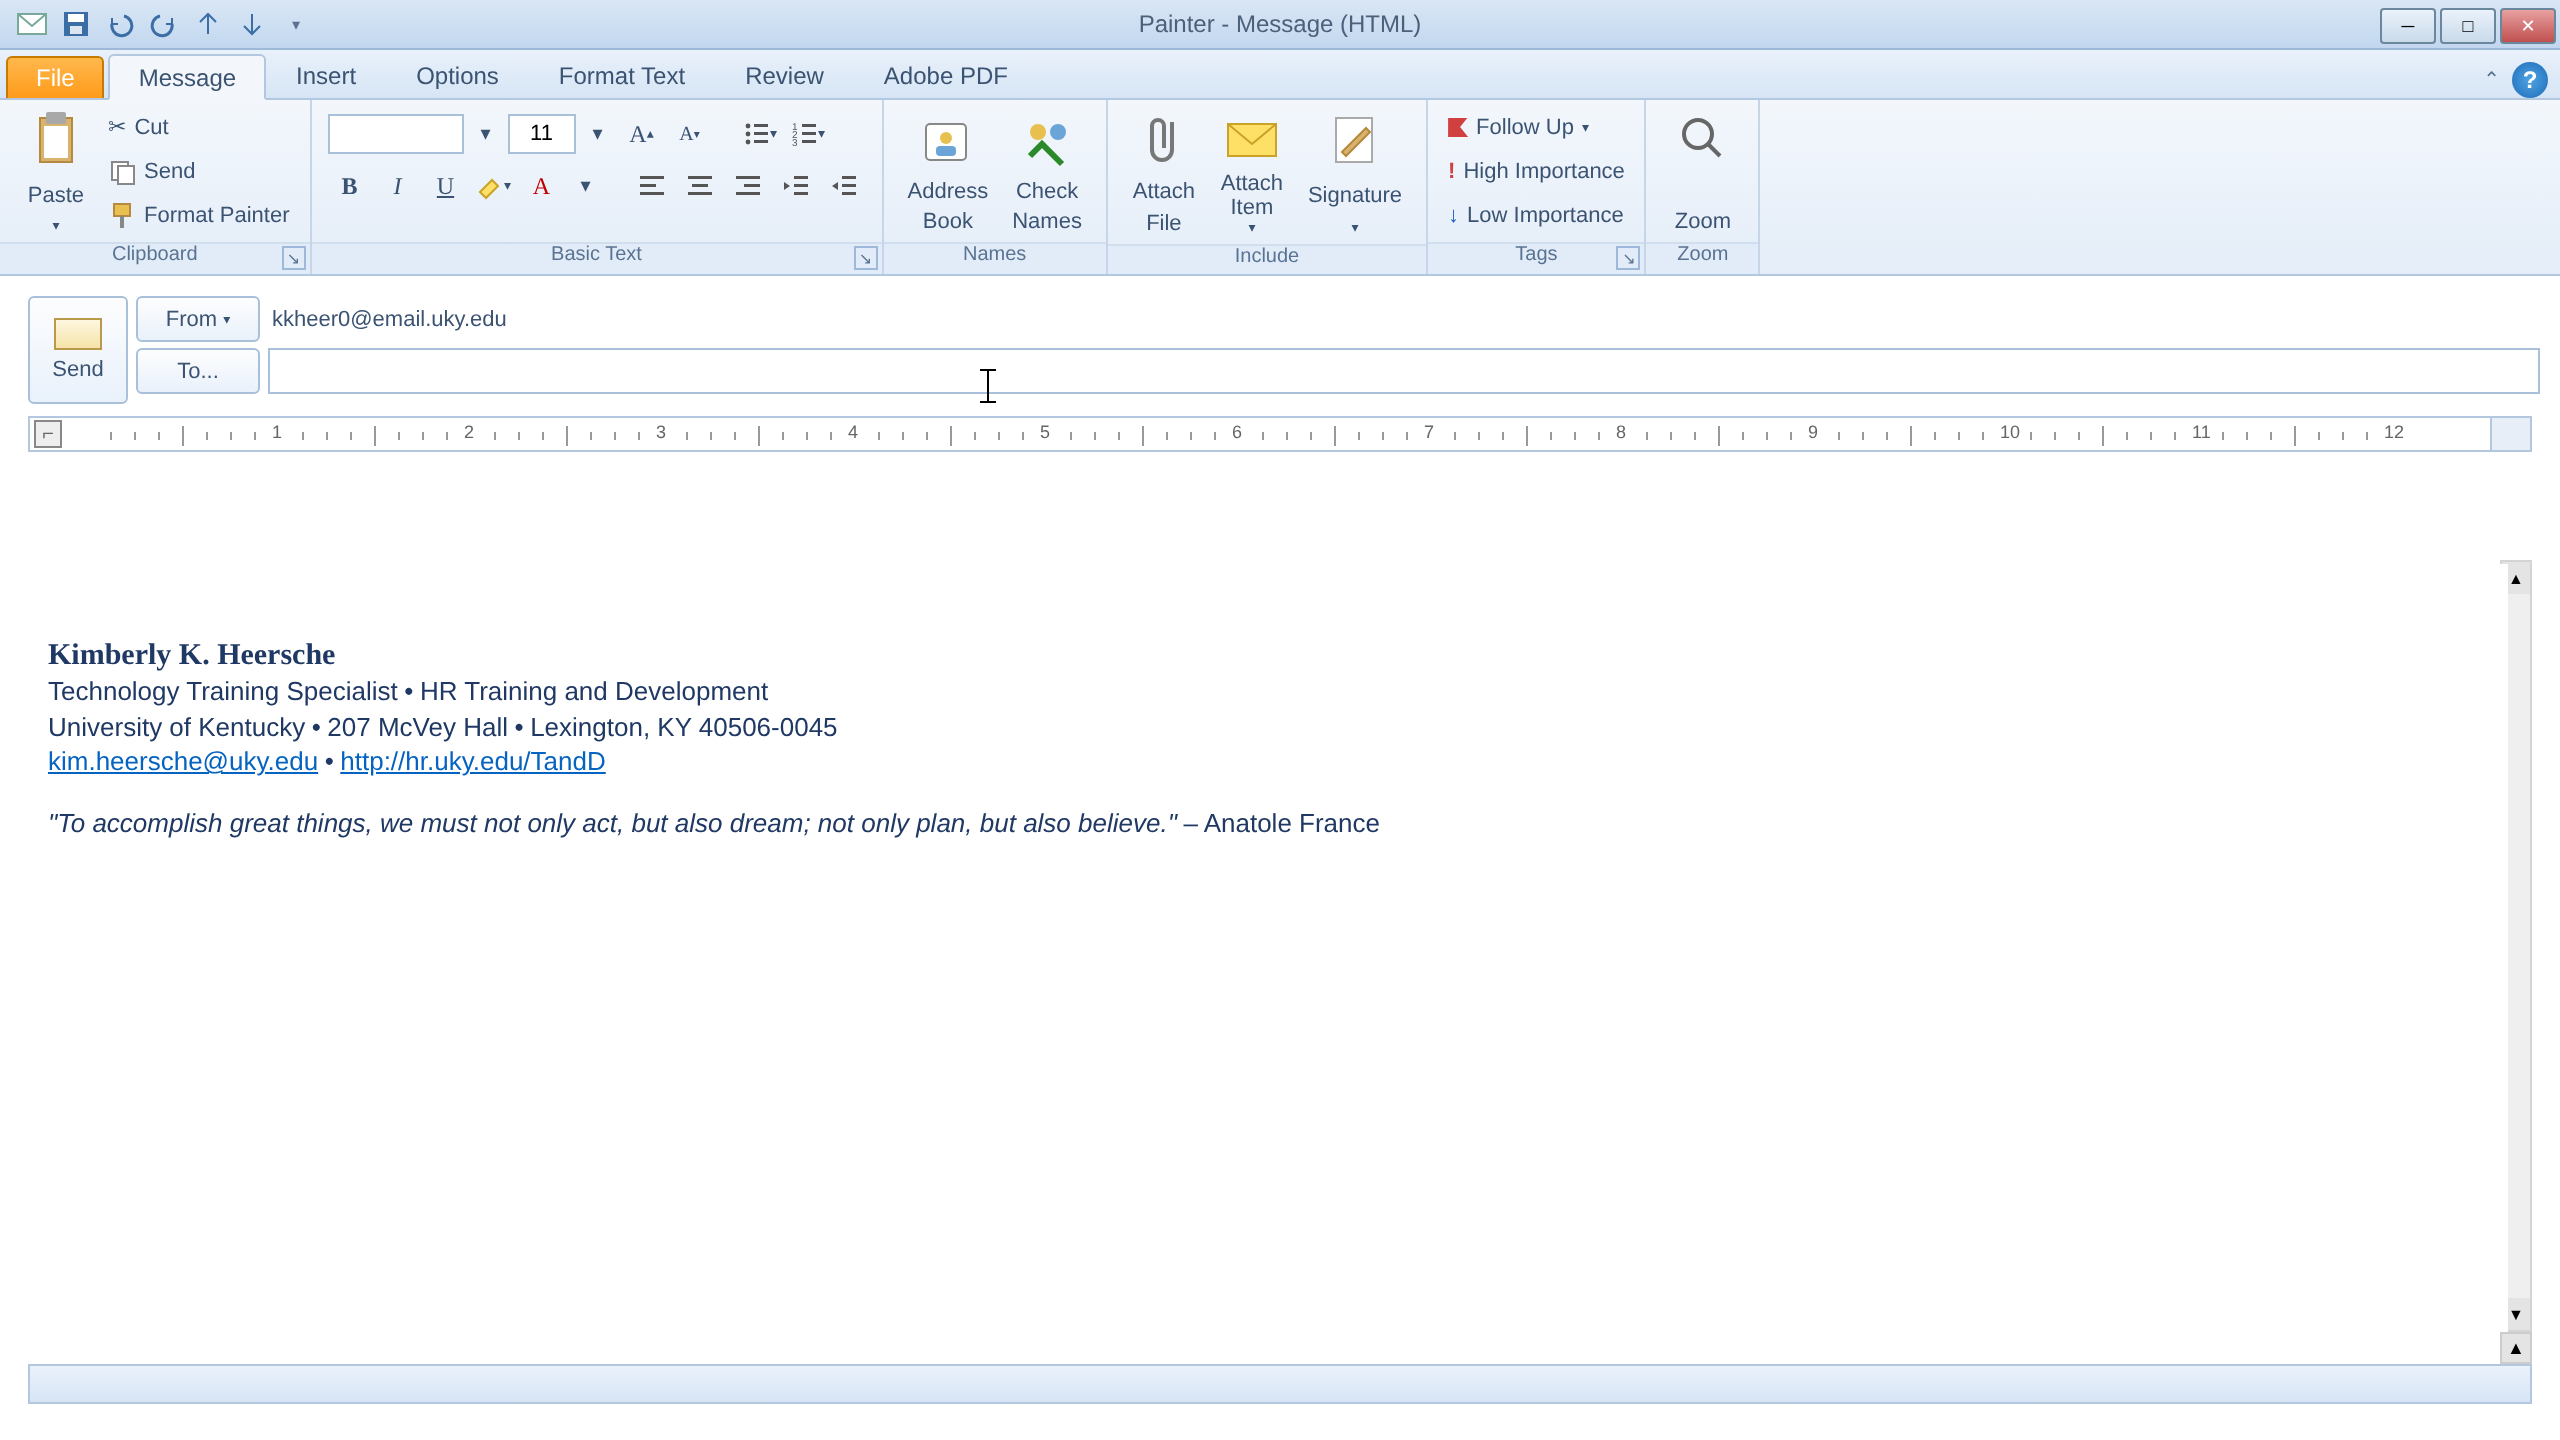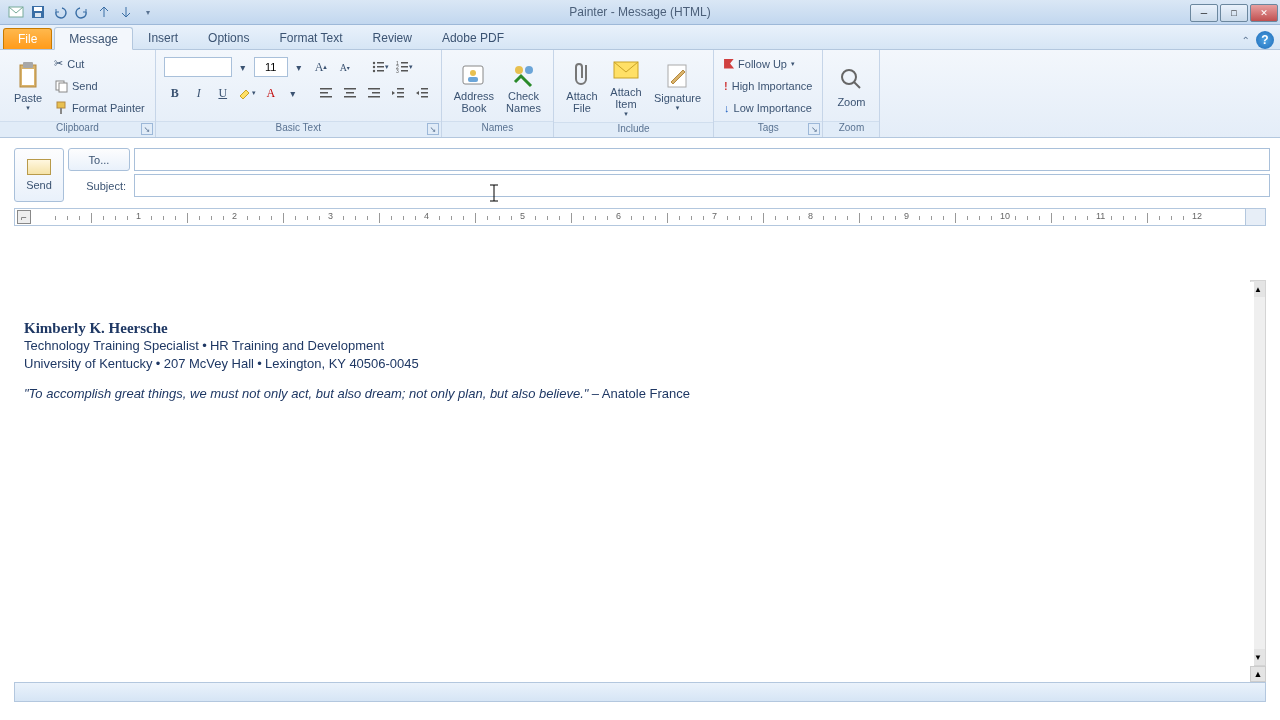--- a/index.html
+++ b/index.html
@@ -23,21 +23,21 @@
 .help-circle { width: 18px; height: 18px; border-radius: 50%; background: radial-gradient(#4fa3e3,#1e6bb8); color:#fff; font-size: 12px; font-weight: bold; display: flex; align-items:center; justify-content:center; cursor: pointer; }
 .chev { font-size: 10px; color: #5a7392; cursor: pointer; }
 
 
 .ribbon { height: 88px; background: linear-gradient(#f3f7fc,#e4edf8); display: flex; border-bottom: 1px solid #b3c7de; }
 .group { border-right: 1px solid #c6d5e8; display: flex; flex-direction: column; position: relative; }
 .group-body { flex: 1; display: flex; align-items: stretch; padding: 2px 6px; }
 .group-label { height: 16px; font-size: 10px; color: #5a7392; text-align: center; background: #e1ecf8; border-top: 1px solid #d0deee; position: relative; }
 .launcher { position: absolute; right: 2px; top: 1px; width: 12px; height: 12px; border: 1px solid #9db8d8; font-size: 8px; display:flex; align-items:center; justify-content:center; cursor:pointer; color:#5a7392; }
 
-.bigbtn { display: flex; flex-direction: column; align-items: center; justify-content: center; padding: 2px 6px; font-size: 11px; color: #3b5372; cursor: pointer; min-width: 44px; }
+.bigbtn { display: flex; flex-direction: column; align-items: center; justify-content: space-between; padding: 2px 6px; font-size: 11px; color: #3b5372; cursor: pointer; min-width: 44px; }
 .bigbtn .ic { height: 32px; display:flex; align-items:center; justify-content:center; }
 .smallbtn { display: flex; align-items: center; font-size: 11px; color: #3b5372; cursor: pointer; padding: 1px 4px; height: 22px; gap: 4px; }
 .vstack { display:flex; flex-direction:column; justify-content:center; }
 .hcol { display:flex; flex-direction:row; align-items:center; }
 .sep2 { width:1px; background:#c6d5e8; margin:4px 4px; }
 
 .fontbox, .sizebox { border:1px solid #a9c0da; background:#fff; font-size:11px; height:20px; }
 .fontbox { width: 68px; }
 .sizebox { width: 34px; text-align:center; }
 .ib { width:22px; height:22px; display:flex; align-items:center; justify-content:center; cursor:pointer; font-size:12px; color:#3b5372; }
@@ -379,25 +379,28 @@
   </div>
 </div>
 
 <div class="addressarea">
   <div class="sendbox">
     <div class="env"></div>
     <span>Send</span>
   </div>
   <div class="fieldcol">
     <div class="fieldrow">
+      <div class="hdrbtn">
+          <span>From</span> 
+          <span style="font-size:7px;margin-left:3px;">▾</span>
+        </div>
+      <div class="fromtext">kkheer0@email.uky.edu</div>
+    </div>
+    <div class="fieldrow">
       <div class="hdrbtn">To...</div>
-      <input class="fieldinput" value="" style="">
-    </div>
-    <div class="fieldrow">
-      <div class="hdrlbl">Subject:</div>
       <input class="fieldinput" value="" style="">
     </div>
   </div>
 </div>
 
 <div class="rulerwrap">
   <div class="ruler">
     <div class="ruler-tab">⌐</div>
     <div class="ruler-right"></div>
   <span class="ruler-num" style="left: 121px;">1</span>
@@ -505,20 +508,23 @@
 </div>
 
 <div class="bodyarea">
   <div class="sig-name">Kimberly K. Heersche</div>
   <div class="sig-line">
     <span>Technology Training Specialist</span> <span>•</span> <span>HR Training and Development</span>
   </div>
   <div class="sig-line">
     <span>University of Kentucky</span> <span>•</span> <span>207 McVey Hall</span> <span>•</span> <span>Lexington, KY 40506-0045</span>
   </div>
+  <div class="sig-line">
+    <span class="sig-link">kim.heersche@uky.edu</span> <span>•</span> <span class="sig-link">http://hr.uky.edu/TandD</span>
+  </div>
   <div class="sig-quote">
     <span>"To accomplish great things, we must not only act, but also dream; not only plan, but also believe."</span> <span style="font-style:normal;">– Anatole France</span>
   </div>
 </div>
 
 <div class="cornerbtn">▲</div>
 <div class="statusbar"></div>
 
 <svg class="cursor-caret" style="left:486px; top:183px;">
     <line x1="8" y1="2" x2="8" y2="18" stroke="#000"></line>

